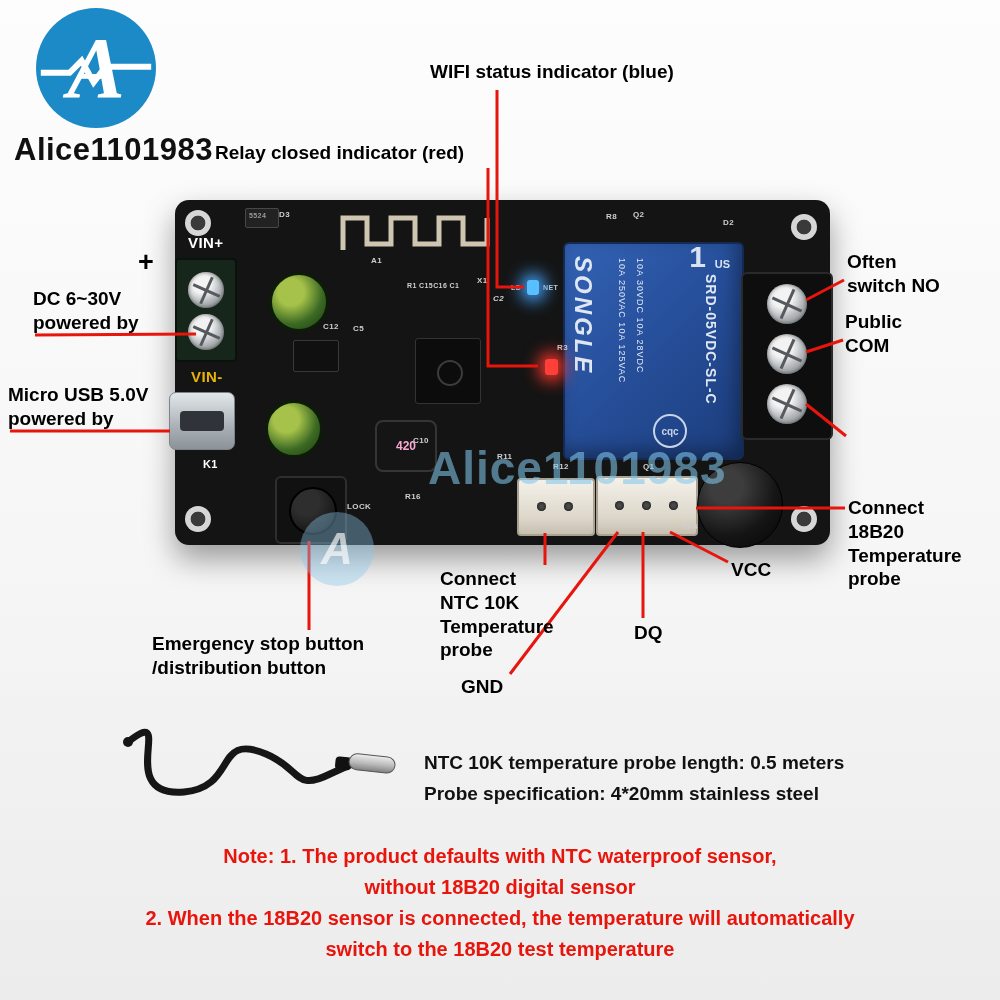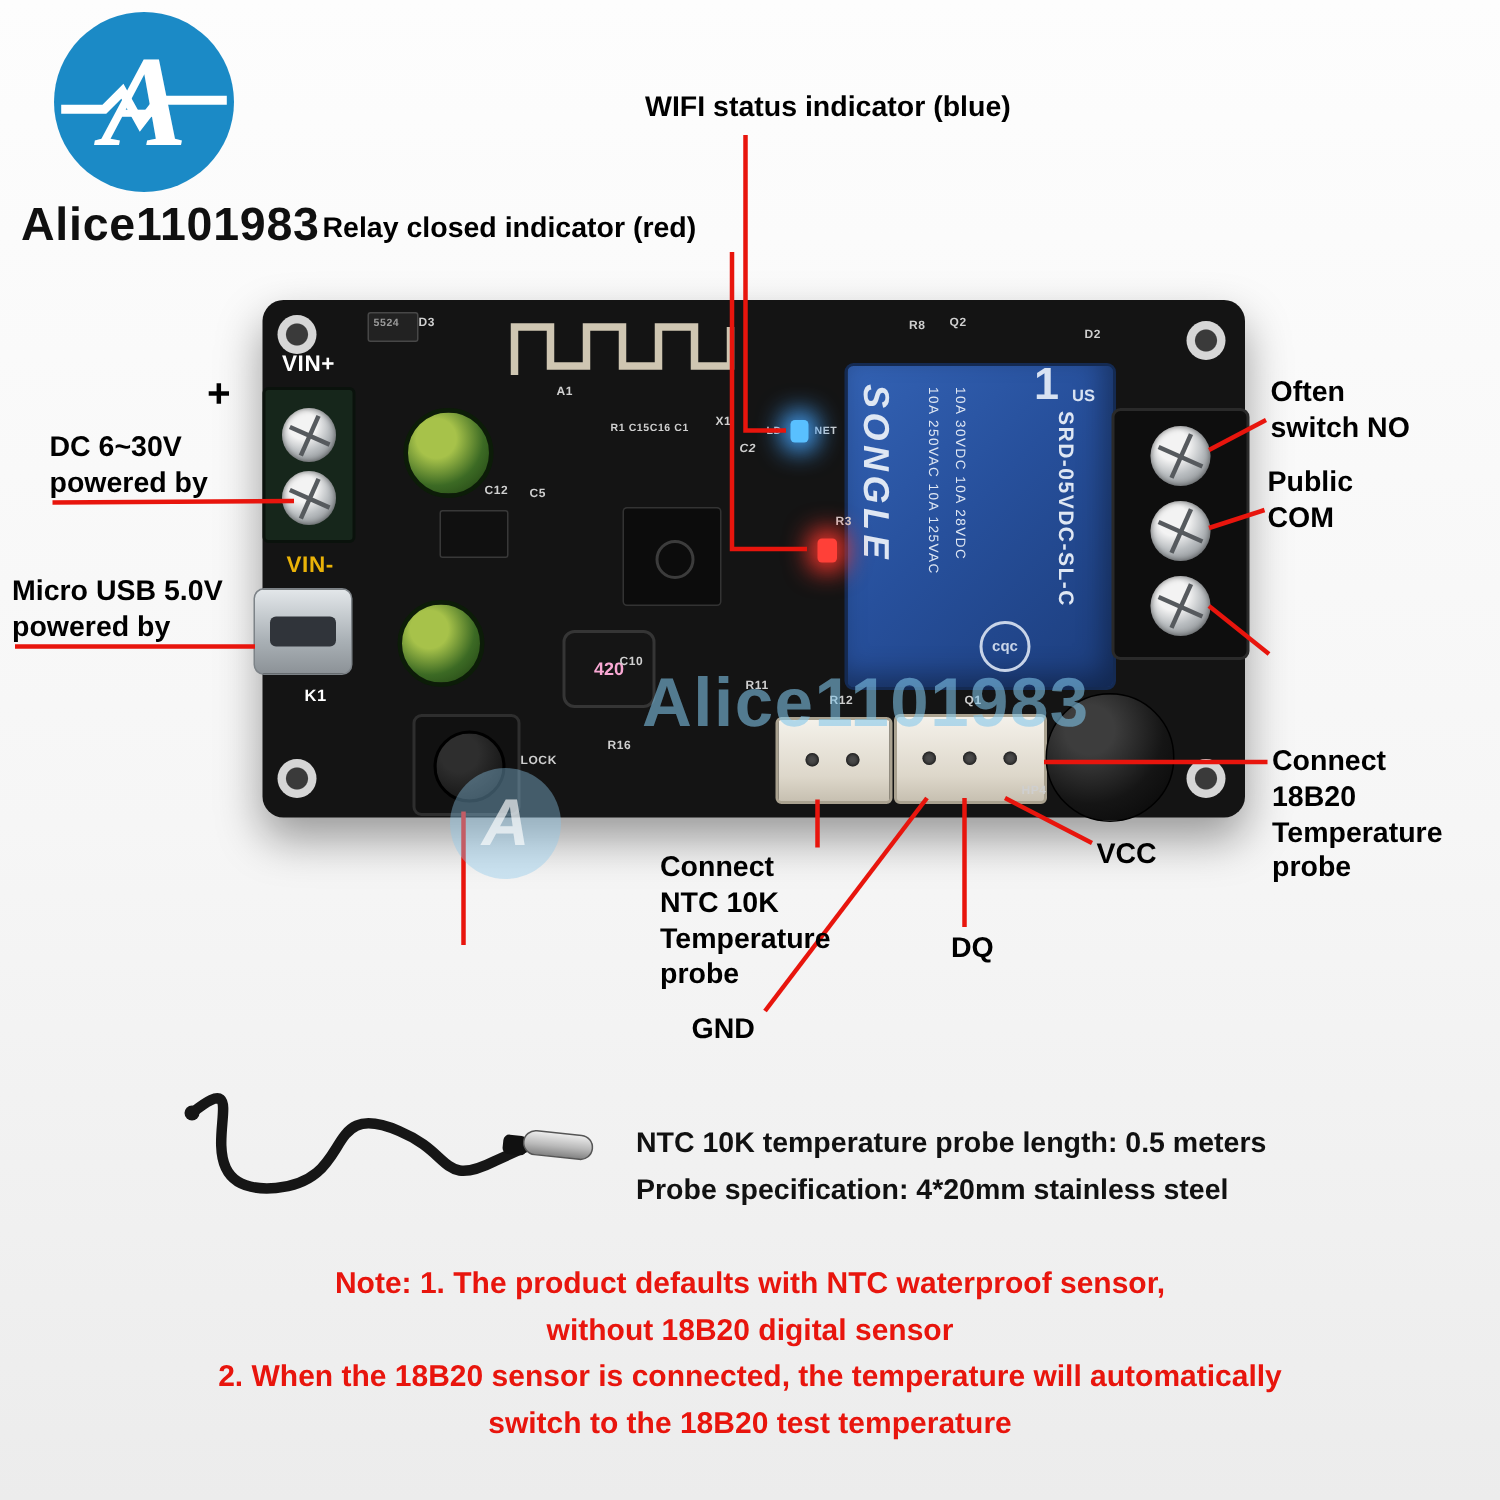--- a/index.html
+++ b/index.html
@@ -259,20 +259,22 @@
 18B20
 Temperature
 probe</div>
   <div class="ann ann-vcc">VCC</div>
   <div class="ann ann-dq">DQ</div>
   <div class="ann ann-gnd">GND</div>
   <div class="ann ann-ntc">Connect
 NTC 10K
 Temperature
 probe</div>
+  <div class="ann ann-emergency">Emergency stop button
+/distribution button</div>
 
   <div class="probe-text">NTC 10K temperature probe length: 0.5 meters
 Probe specification: 4*20mm stainless steel</div>
   <div class="note-text">Note: 1. The product defaults with NTC waterproof sensor,
 without 18B20 digital sensor
 2. When the 18B20 sensor is connected, the temperature will automatically
 switch to the 18B20 test temperature</div>
 
 </div>
 

